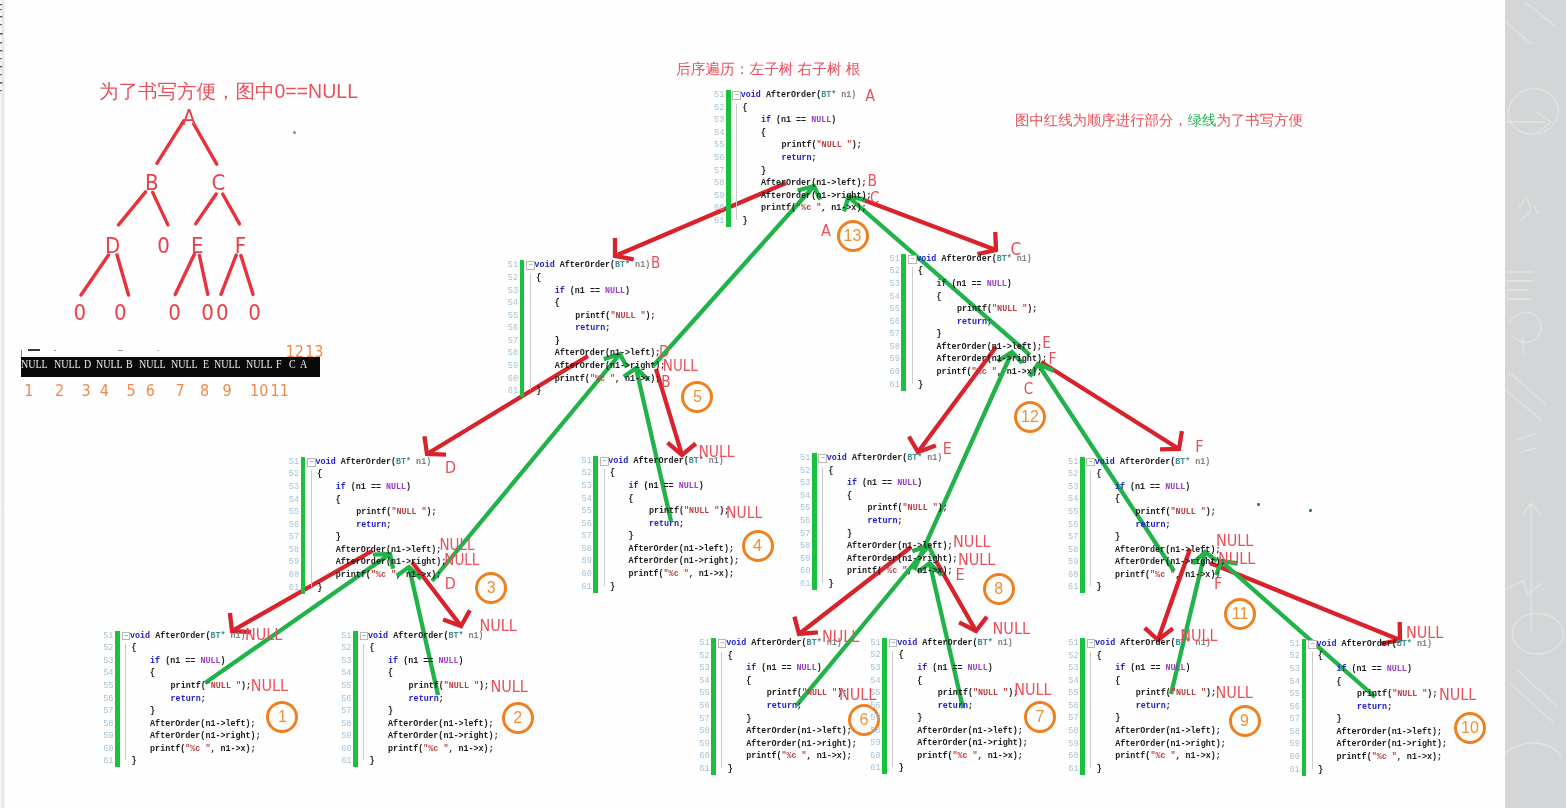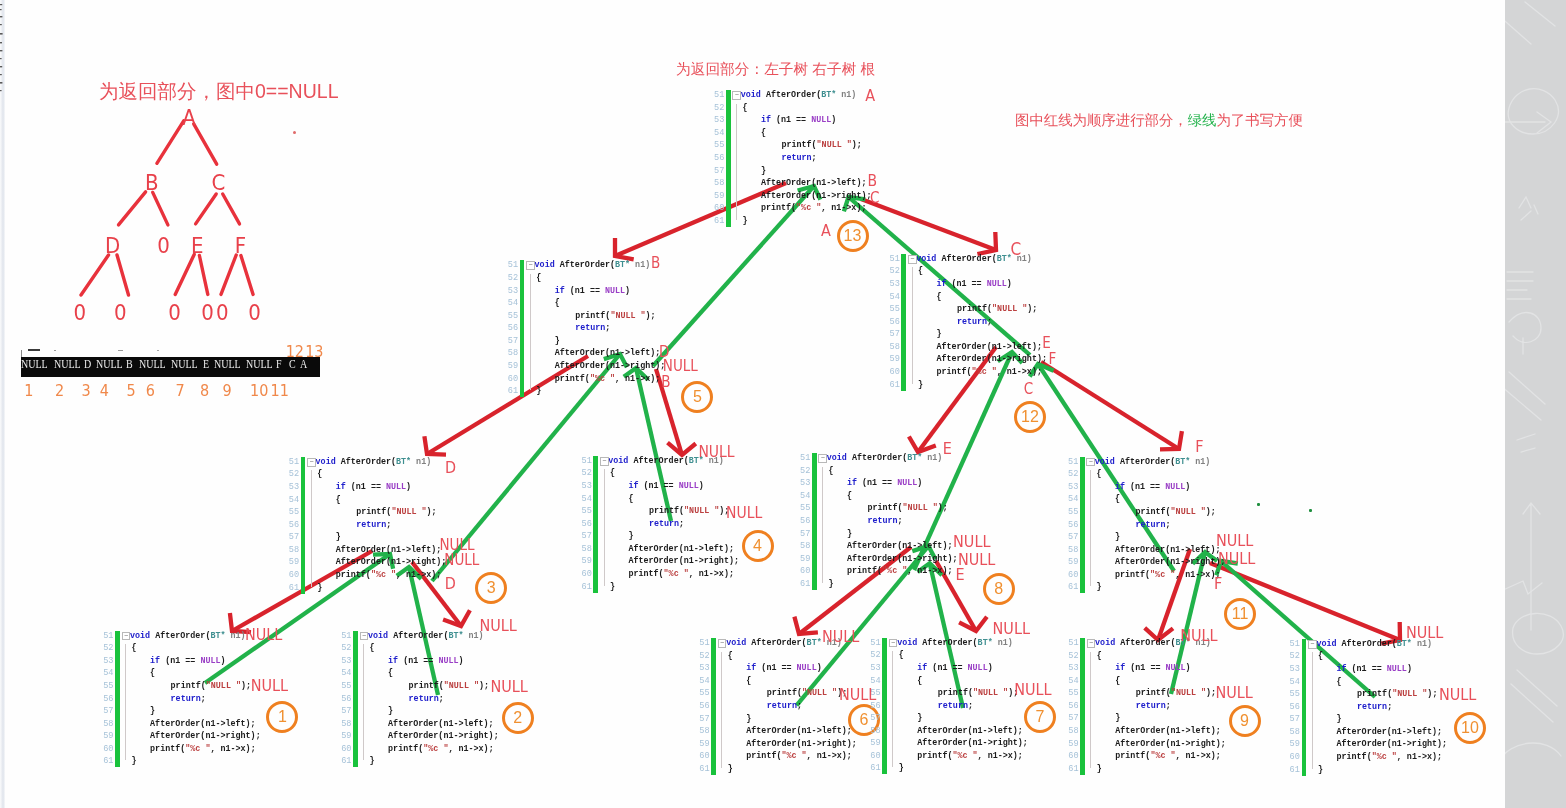--- a/index.html
+++ b/index.html
@@ -157,22 +157,22 @@
       <div class="treelbl" style="left: 197.3px; top: 245.5px;">E</div>
       <div class="treelbl" style="left: 240.4px; top: 245.5px;">F</div>
       <div class="treelbl" style="left: 79.7px; top: 313.2px;">0</div>
       <div class="treelbl" style="left: 120.4px; top: 313.2px;">0</div>
       <div class="treelbl" style="left: 174.5px; top: 313.2px;">0</div>
       <div class="treelbl" style="left: 207.5px; top: 313.2px;">0</div>
       <div class="treelbl" style="left: 222.3px; top: 313.2px;">0</div>
       <div class="treelbl" style="left: 254.6px; top: 313.2px;">0</div>
     </div>
   <div id="notes">
-      <div class="note cjk" style="left: 99px; top: 78px; font-size: 19.5px;">为返回部分，图中0==NULL</div>
-      <div class="note cjk" style="left: 676px; top: 60px; font-size: 14.7px;">为返回部分：左子树 右子树 根</div>
+      <div class="note cjk" style="left: 99px; top: 78px; font-size: 19.5px;">为了书写方便，图中0==NULL</div>
+      <div class="note cjk" style="left: 676px; top: 60px; font-size: 14.7px;">后序遍历：左子树 右子树 根</div>
       <div class="note cjk" style="left: 1015px; top: 111px; font-size: 14.4px;"><span>图中红线为顺序进行部分，</span><span style="color: rgb(33, 178, 74);">绿线</span><span>为了书写方便</span></div>
     </div>
   <div id="blocks">
       <div class="codeblock" style="left: 713.8px; top: 89.2px;"><div class="gbar" style="height: 136.7px;"></div><div class="vline" style="top: 14.57px; height: 116.13px;"></div><div class="ln" style="top: 0px;">51</div><div class="cl" style="top: 0px; padding-left: 0px;"><span class="kw">void</span><span class="pl"> AfterOrder(</span><span class="ty">BT*</span><span class="dim"> n1)</span></div><div class="ln" style="top: 12.57px;">52</div><div class="cl" style="top: 12.57px; padding-left: 1.6px;"><span class="pl">{</span></div><div class="ln" style="top: 25.14px;">53</div><div class="cl" style="top: 25.14px; padding-left: 20.1px;"><span class="kw">if</span><span class="pl"> (n1 == </span><span class="mc">NULL</span><span class="pl">)</span></div><div class="ln" style="top: 37.71px;">54</div><div class="cl" style="top: 37.71px; padding-left: 20.1px;"><span class="pl">{</span></div><div class="ln" style="top: 50.28px;">55</div><div class="cl" style="top: 50.28px; padding-left: 40.6px;"><span class="pl">printf(</span><span class="st">"NULL "</span><span class="pl">);</span></div><div class="ln" style="top: 62.85px;">56</div><div class="cl" style="top: 62.85px; padding-left: 40.6px;"><span class="kw">return</span><span class="pl">;</span></div><div class="ln" style="top: 75.42px;">57</div><div class="cl" style="top: 75.42px; padding-left: 20.1px;"><span class="pl">}</span></div><div class="ln" style="top: 87.99px;">58</div><div class="cl" style="top: 87.99px; padding-left: 20.1px;"><span class="pl">AfterOrder(n1-&gt;left);</span></div><div class="ln" style="top: 100.56px;">59</div><div class="cl" style="top: 100.56px; padding-left: 20.1px;"><span class="pl">AfterOrder(n1-&gt;right);</span></div><div class="ln" style="top: 113.13px;">60</div><div class="cl" style="top: 113.13px; padding-left: 20.1px;"><span class="pl">printf(</span><span class="st">"%c "</span><span class="pl">, n1-&gt;x);</span></div><div class="ln" style="top: 125.7px;">61</div><div class="cl" style="top: 125.7px; padding-left: 1.6px;"><span class="pl">}</span></div><div class="collapse" style="top: 2px;">−</div></div>
       <div class="badge" style="left: 836.5px; top: 219.8px;">13</div>
       <div class="codeblock" style="left: 507.6px; top: 259.4px;"><div class="gbar" style="height: 136.7px;"></div><div class="vline" style="top: 14.57px; height: 116.13px;"></div><div class="ln" style="top: 0px;">51</div><div class="cl" style="top: 0px; padding-left: 0px;"><span class="kw">void</span><span class="pl"> AfterOrder(</span><span class="ty">BT*</span><span class="dim"> n1)</span></div><div class="ln" style="top: 12.57px;">52</div><div class="cl" style="top: 12.57px; padding-left: 1.6px;"><span class="pl">{</span></div><div class="ln" style="top: 25.14px;">53</div><div class="cl" style="top: 25.14px; padding-left: 20.1px;"><span class="kw">if</span><span class="pl"> (n1 == </span><span class="mc">NULL</span><span class="pl">)</span></div><div class="ln" style="top: 37.71px;">54</div><div class="cl" style="top: 37.71px; padding-left: 20.1px;"><span class="pl">{</span></div><div class="ln" style="top: 50.28px;">55</div><div class="cl" style="top: 50.28px; padding-left: 40.6px;"><span class="pl">printf(</span><span class="st">"NULL "</span><span class="pl">);</span></div><div class="ln" style="top: 62.85px;">56</div><div class="cl" style="top: 62.85px; padding-left: 40.6px;"><span class="kw">return</span><span class="pl">;</span></div><div class="ln" style="top: 75.42px;">57</div><div class="cl" style="top: 75.42px; padding-left: 20.1px;"><span class="pl">}</span></div><div class="ln" style="top: 87.99px;">58</div><div class="cl" style="top: 87.99px; padding-left: 20.1px;"><span class="pl">AfterOrder(n1-&gt;left);</span></div><div class="ln" style="top: 100.56px;">59</div><div class="cl" style="top: 100.56px; padding-left: 20.1px;"><span class="pl">AfterOrder(n1-&gt;right);</span></div><div class="ln" style="top: 113.13px;">60</div><div class="cl" style="top: 113.13px; padding-left: 20.1px;"><span class="pl">printf(</span><span class="st">"%c "</span><span class="pl">, n1-&gt;x);</span></div><div class="ln" style="top: 125.7px;">61</div><div class="cl" style="top: 125.7px; padding-left: 1.6px;"><span class="pl">}</span></div><div class="collapse" style="top: 2px;">−</div></div>
       <div class="badge" style="left: 681.4px; top: 380.5px;">5</div>
       <div class="codeblock" style="left: 889.3px; top: 252.9px;"><div class="gbar" style="height: 136.7px;"></div><div class="vline" style="top: 14.57px; height: 116.13px;"></div><div class="ln" style="top: 0px;">51</div><div class="cl" style="top: 0px; padding-left: 0px;"><span class="kw">void</span><span class="pl"> AfterOrder(</span><span class="ty">BT*</span><span class="dim"> n1)</span></div><div class="ln" style="top: 12.57px;">52</div><div class="cl" style="top: 12.57px; padding-left: 1.6px;"><span class="pl">{</span></div><div class="ln" style="top: 25.14px;">53</div><div class="cl" style="top: 25.14px; padding-left: 20.1px;"><span class="kw">if</span><span class="pl"> (n1 == </span><span class="mc">NULL</span><span class="pl">)</span></div><div class="ln" style="top: 37.71px;">54</div><div class="cl" style="top: 37.71px; padding-left: 20.1px;"><span class="pl">{</span></div><div class="ln" style="top: 50.28px;">55</div><div class="cl" style="top: 50.28px; padding-left: 40.6px;"><span class="pl">printf(</span><span class="st">"NULL "</span><span class="pl">);</span></div><div class="ln" style="top: 62.85px;">56</div><div class="cl" style="top: 62.85px; padding-left: 40.6px;"><span class="kw">return</span><span class="pl">;</span></div><div class="ln" style="top: 75.42px;">57</div><div class="cl" style="top: 75.42px; padding-left: 20.1px;"><span class="pl">}</span></div><div class="ln" style="top: 87.99px;">58</div><div class="cl" style="top: 87.99px; padding-left: 20.1px;"><span class="pl">AfterOrder(n1-&gt;left);</span></div><div class="ln" style="top: 100.56px;">59</div><div class="cl" style="top: 100.56px; padding-left: 20.1px;"><span class="pl">AfterOrder(n1-&gt;right);</span></div><div class="ln" style="top: 113.13px;">60</div><div class="cl" style="top: 113.13px; padding-left: 20.1px;"><span class="pl">printf(</span><span class="st">"%c "</span><span class="pl">, n1-&gt;x);</span></div><div class="ln" style="top: 125.7px;">61</div><div class="cl" style="top: 125.7px; padding-left: 1.6px;"><span class="pl">}</span></div><div class="collapse" style="top: 2px;">−</div></div>
       <div class="badge" style="left: 1014px; top: 401.3px;">12</div>
       <div class="codeblock" style="left: 288.6px; top: 455.9px;"><div class="gbar" style="height: 136.7px;"></div><div class="vline" style="top: 14.57px; height: 116.13px;"></div><div class="ln" style="top: 0px;">51</div><div class="cl" style="top: 0px; padding-left: 0px;"><span class="kw">void</span><span class="pl"> AfterOrder(</span><span class="ty">BT*</span><span class="dim"> n1)</span></div><div class="ln" style="top: 12.57px;">52</div><div class="cl" style="top: 12.57px; padding-left: 1.6px;"><span class="pl">{</span></div><div class="ln" style="top: 25.14px;">53</div><div class="cl" style="top: 25.14px; padding-left: 20.1px;"><span class="kw">if</span><span class="pl"> (n1 == </span><span class="mc">NULL</span><span class="pl">)</span></div><div class="ln" style="top: 37.71px;">54</div><div class="cl" style="top: 37.71px; padding-left: 20.1px;"><span class="pl">{</span></div><div class="ln" style="top: 50.28px;">55</div><div class="cl" style="top: 50.28px; padding-left: 40.6px;"><span class="pl">printf(</span><span class="st">"NULL "</span><span class="pl">);</span></div><div class="ln" style="top: 62.85px;">56</div><div class="cl" style="top: 62.85px; padding-left: 40.6px;"><span class="kw">return</span><span class="pl">;</span></div><div class="ln" style="top: 75.42px;">57</div><div class="cl" style="top: 75.42px; padding-left: 20.1px;"><span class="pl">}</span></div><div class="ln" style="top: 87.99px;">58</div><div class="cl" style="top: 87.99px; padding-left: 20.1px;"><span class="pl">AfterOrder(n1-&gt;left);</span></div><div class="ln" style="top: 100.56px;">59</div><div class="cl" style="top: 100.56px; padding-left: 20.1px;"><span class="pl">AfterOrder(n1-&gt;right);</span></div><div class="ln" style="top: 113.13px;">60</div><div class="cl" style="top: 113.13px; padding-left: 20.1px;"><span class="pl">printf(</span><span class="st">"%c "</span><span class="pl">, n1-&gt;x);</span></div><div class="ln" style="top: 125.7px;">61</div><div class="cl" style="top: 125.7px; padding-left: 1.6px;"><span class="pl">}</span></div><div class="collapse" style="top: 2px;">−</div></div>

